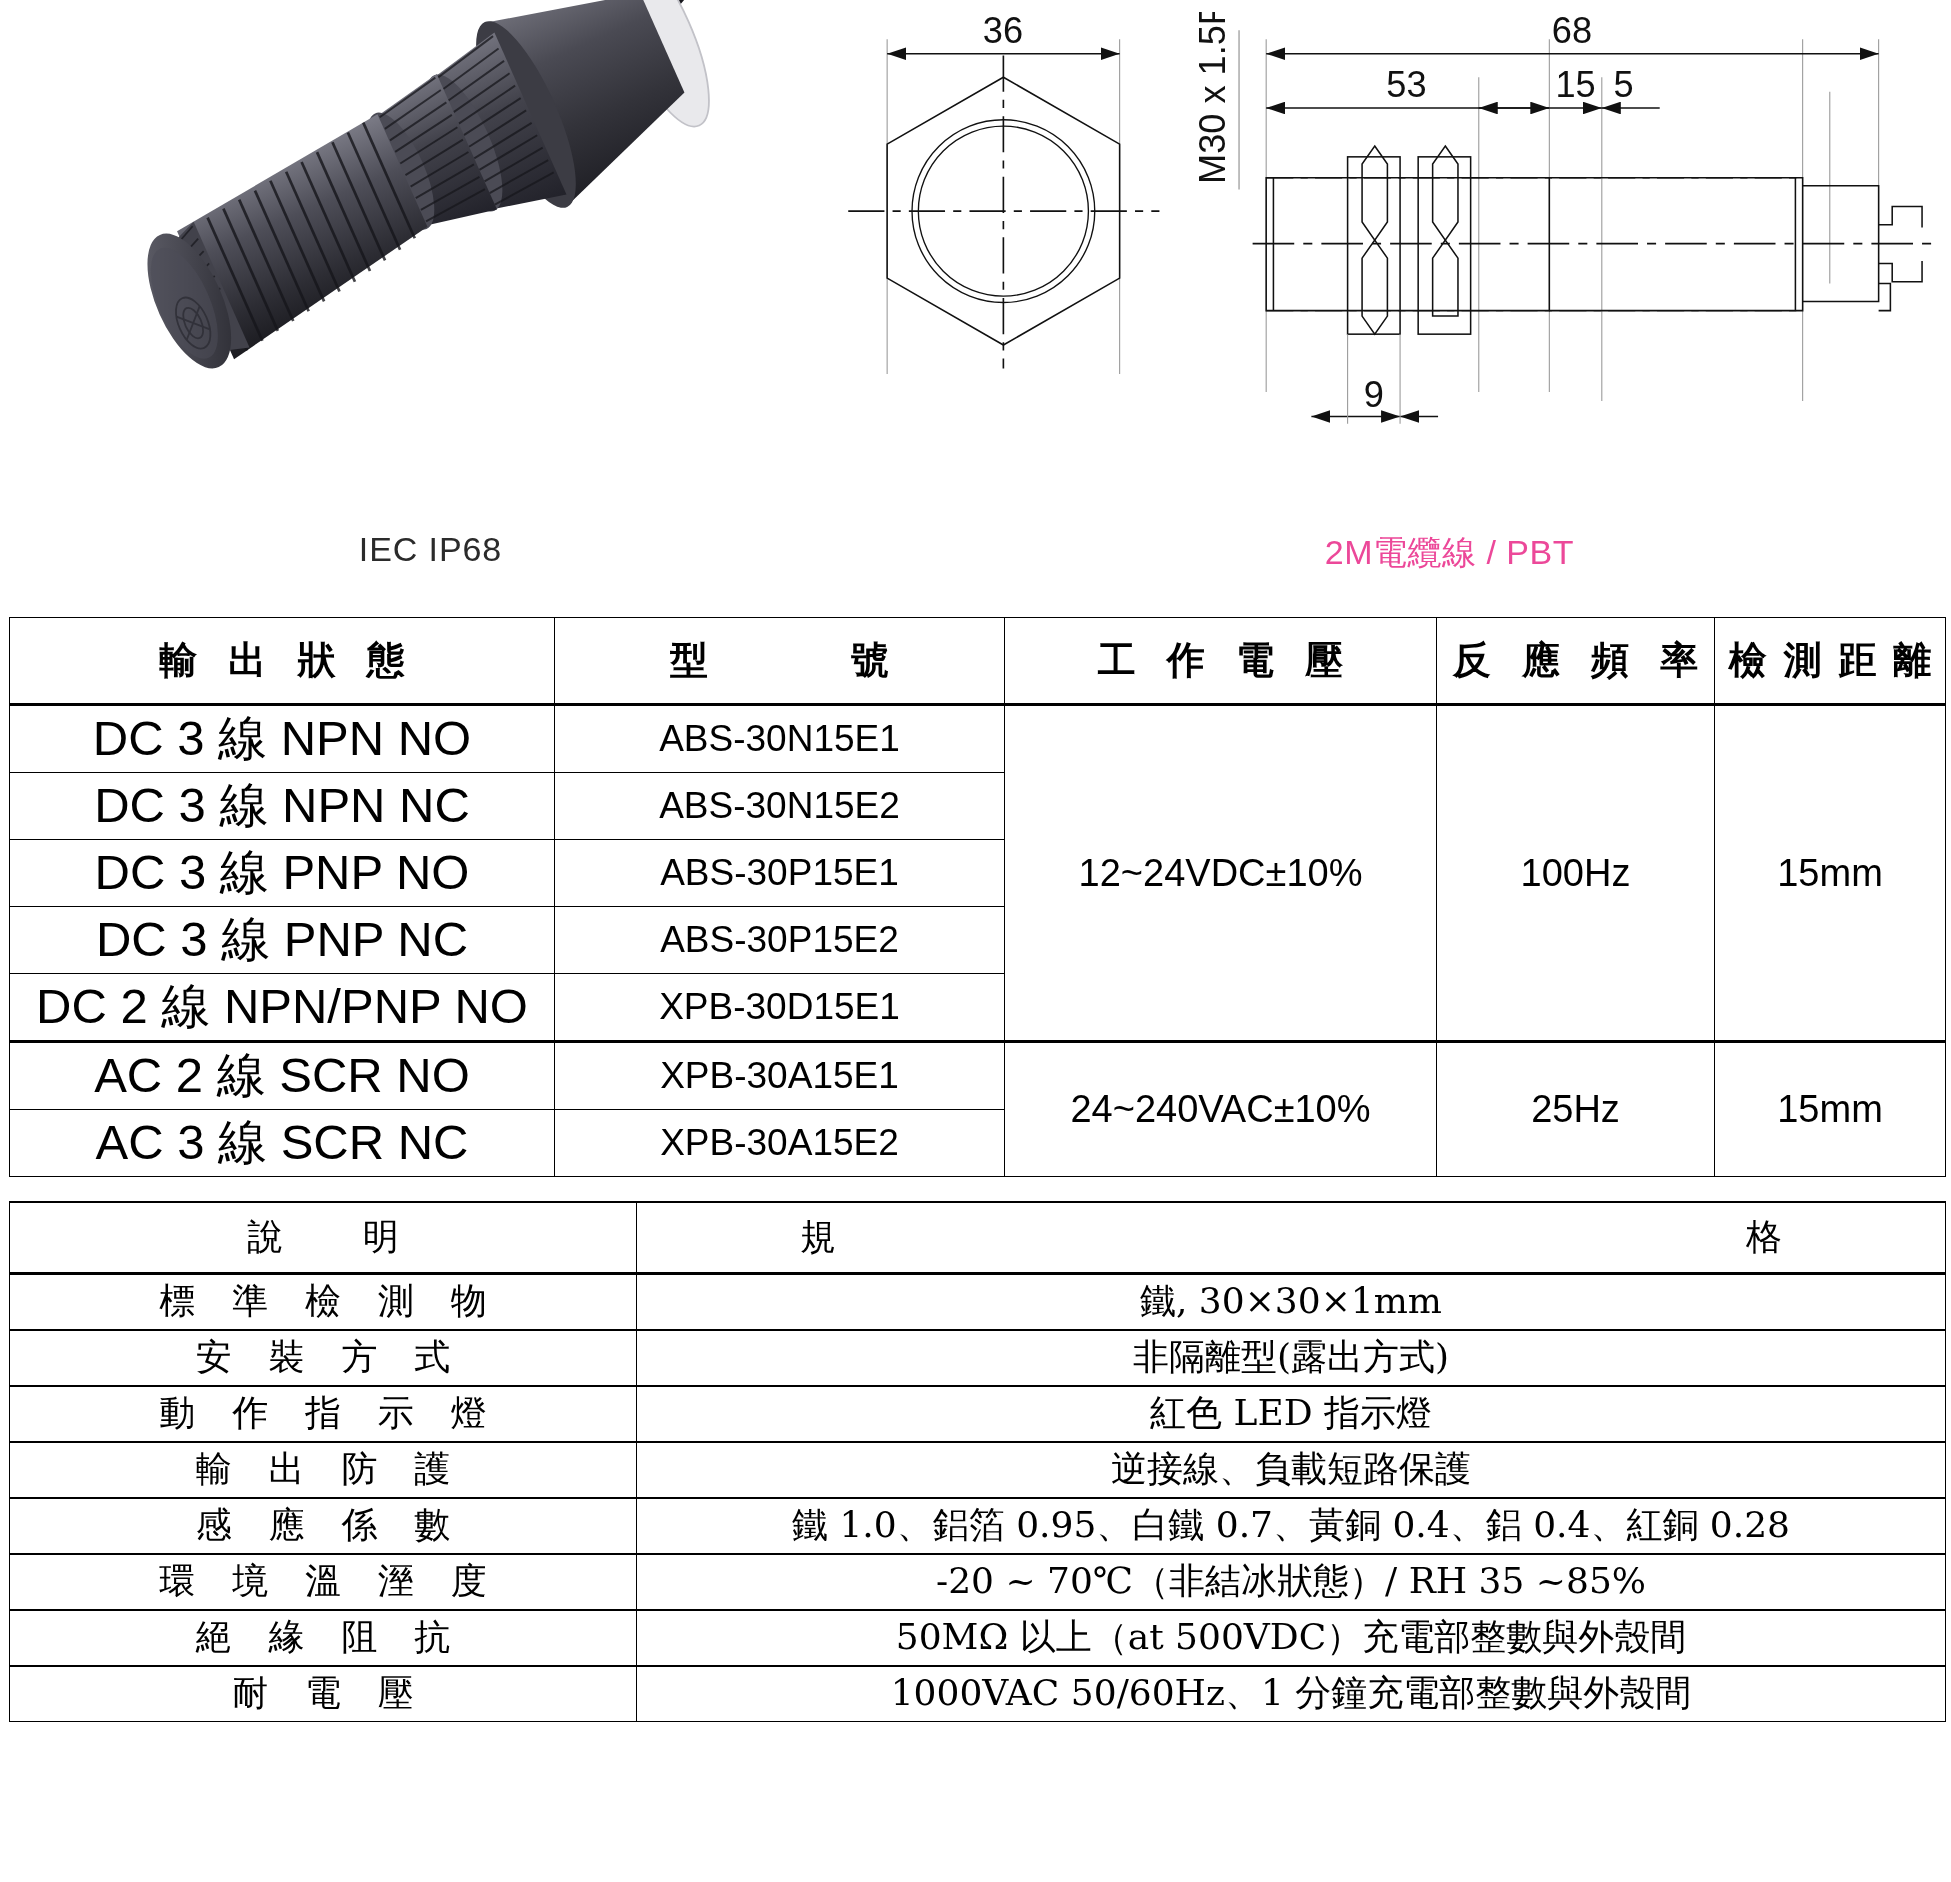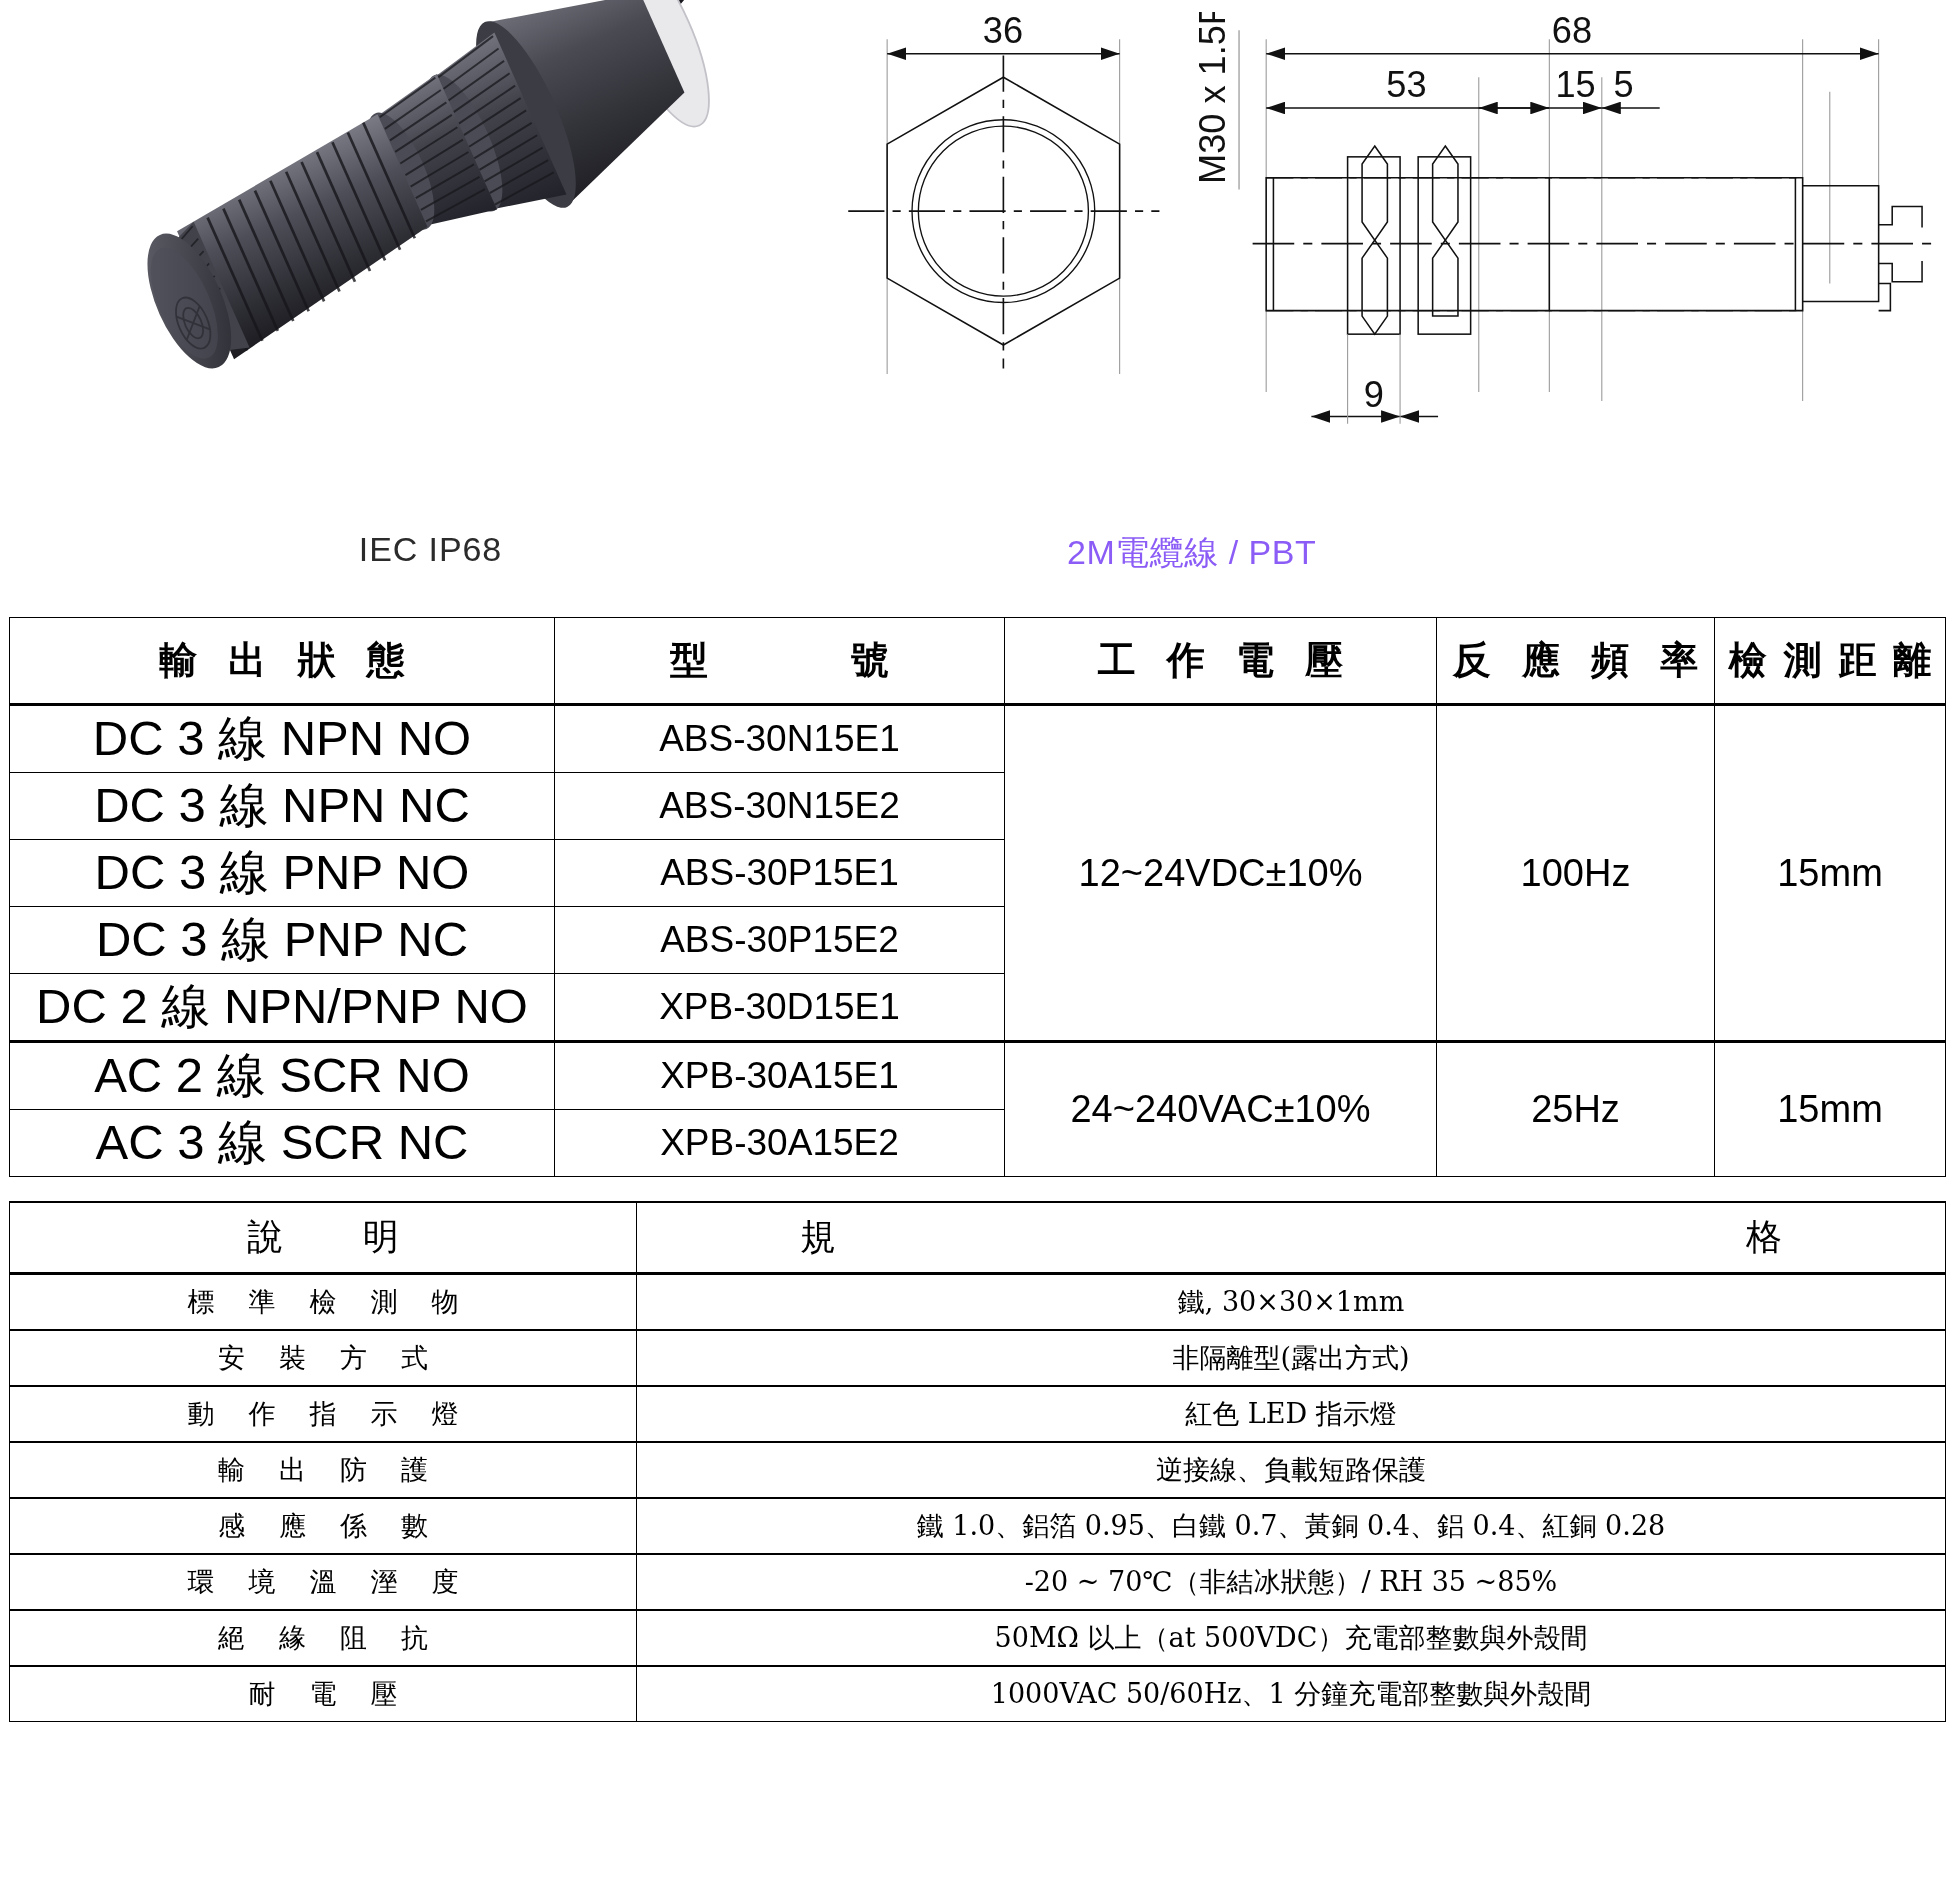--- a/index.html
+++ b/index.html
@@ -46,24 +46,24 @@
     position: absolute;
     left: 841px; top: 12px;
     width: 1110px; height: 543px;
   }
   .draw-svg { display:block; width: 1110px; height: 543px; }
 
   .draw-caption {
     position: absolute;
     left: 1067px; top: 530px;
     width: 507px;
-    text-align: left;
+    text-align: right;
     font-size: 34px;
     letter-spacing: 0.5px;
-    color: #8b5cf6;
+    color: #ec4899;
   }
 
   
   .tbl {
     border-collapse: collapse;
     table-layout: fixed;
     width: 1936px;
     margin-left: 9px;
   }
   .tbl td, .tbl th {
@@ -95,21 +95,21 @@
   #model-table td.outst { font-size: 49px; }
   #model-table td.model { font-size: 37px; }
   #model-table td.grp { font-size: 38px; }
   #model-table tr.sep-strong td { border-top-width: 3.6px; }
 
   
   #spec-table { margin-top: 23.5px; }
   #spec-table td {
     height: 56px;
     font-family: "DejaVu Serif", serif;
-    font-size: 27px;
+    font-size: 36px;
   }
   #spec-table .hdr td {
     height: 72px;
     font-size: 36px;
     letter-spacing: 34px;
     text-indent: 34px;
     border-bottom-width: 3.6px;
   }
   #spec-table .hdr td.spec-h {
     letter-spacing: 0;

